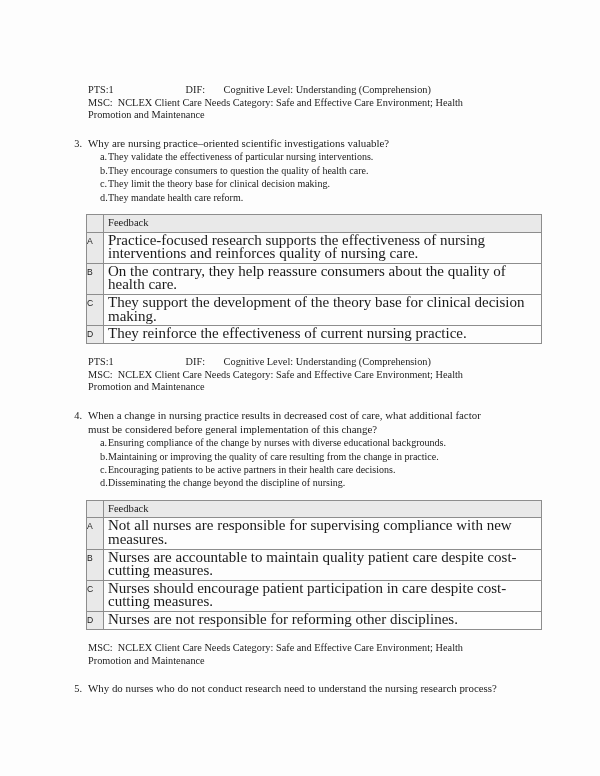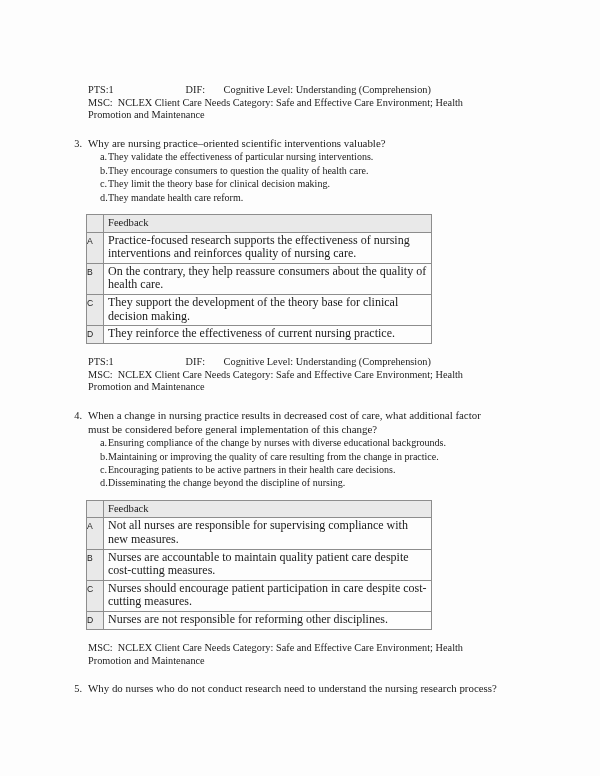--- a/index.html
+++ b/index.html
@@ -94,21 +94,21 @@
     font-size: 10.3px;
     line-height: 13px;
     letter-spacing: 0.2px;
   }
   .ans-value { margin-left: 7px; }
 
   
   .fb-table {
     margin-left: 18px;
     margin-top: 10px;
-    width: 346px;
+    width: 456px;
     border-collapse: collapse;
     table-layout: fixed;
   }
   .fb-table td, .fb-table th {
     border: 1px solid #8d8d8d;
     padding: 1px 0 2px 0;
     vertical-align: top;
     font-weight: normal;
     text-align: left;
   }
@@ -119,21 +119,21 @@
     font-size: 8.6px;
     font-weight: bold;
     font-family: "Liberation Sans", sans-serif;
     line-height: 13px;
     padding-top: 2px !important;
   }
   .fb-letter.head {
     background: #e9e9e9;
   }
   .fb-text {
-    font-size: 12px;
+    font-size: 15px;
     line-height: 13.6px;
     padding-left: 4px !important;
     padding-right: 3px !important;
   }
   .fb-head-text {
     font-size: 10.6px;
     line-height: 13.6px;
     padding-left: 4px !important;
     background: #e9e9e9;
   }
@@ -155,21 +155,21 @@
       <span class="pts-label">PTS:</span><span class="pts-value">1</span><span class="dif-label">DIF:</span><span class="dif-value">Cognitive Level: Understanding (Comprehension)</span>
     </div>
     <div class="meta-line wrap">
       <span class="msc-label">MSC:</span>&nbsp;&nbsp;<span>NCLEX Client Care Needs Category: Safe and Effective Care Environment; Health Promotion and Maintenance</span>
     </div>
   </div>
 
   <div class="question q-after-meta">
     <div class="q-row">
       <div class="q-num">3.</div>
-      <div class="q-text">Why are nursing practice–oriented scientific interventions valuable?</div>
+      <div class="q-text">Why are nursing practice–oriented scientific investigations valuable?</div>
     </div>
     <div class="options">
       <div class="opt-row">
         <div class="opt-letter">a.</div>
         <div class="opt-text">They validate the effectiveness of particular nursing interventions.</div>
       </div>
       <div class="opt-row">
         <div class="opt-letter">b.</div>
         <div class="opt-text">They encourage consumers to question the quality of health care.</div>
       </div>

